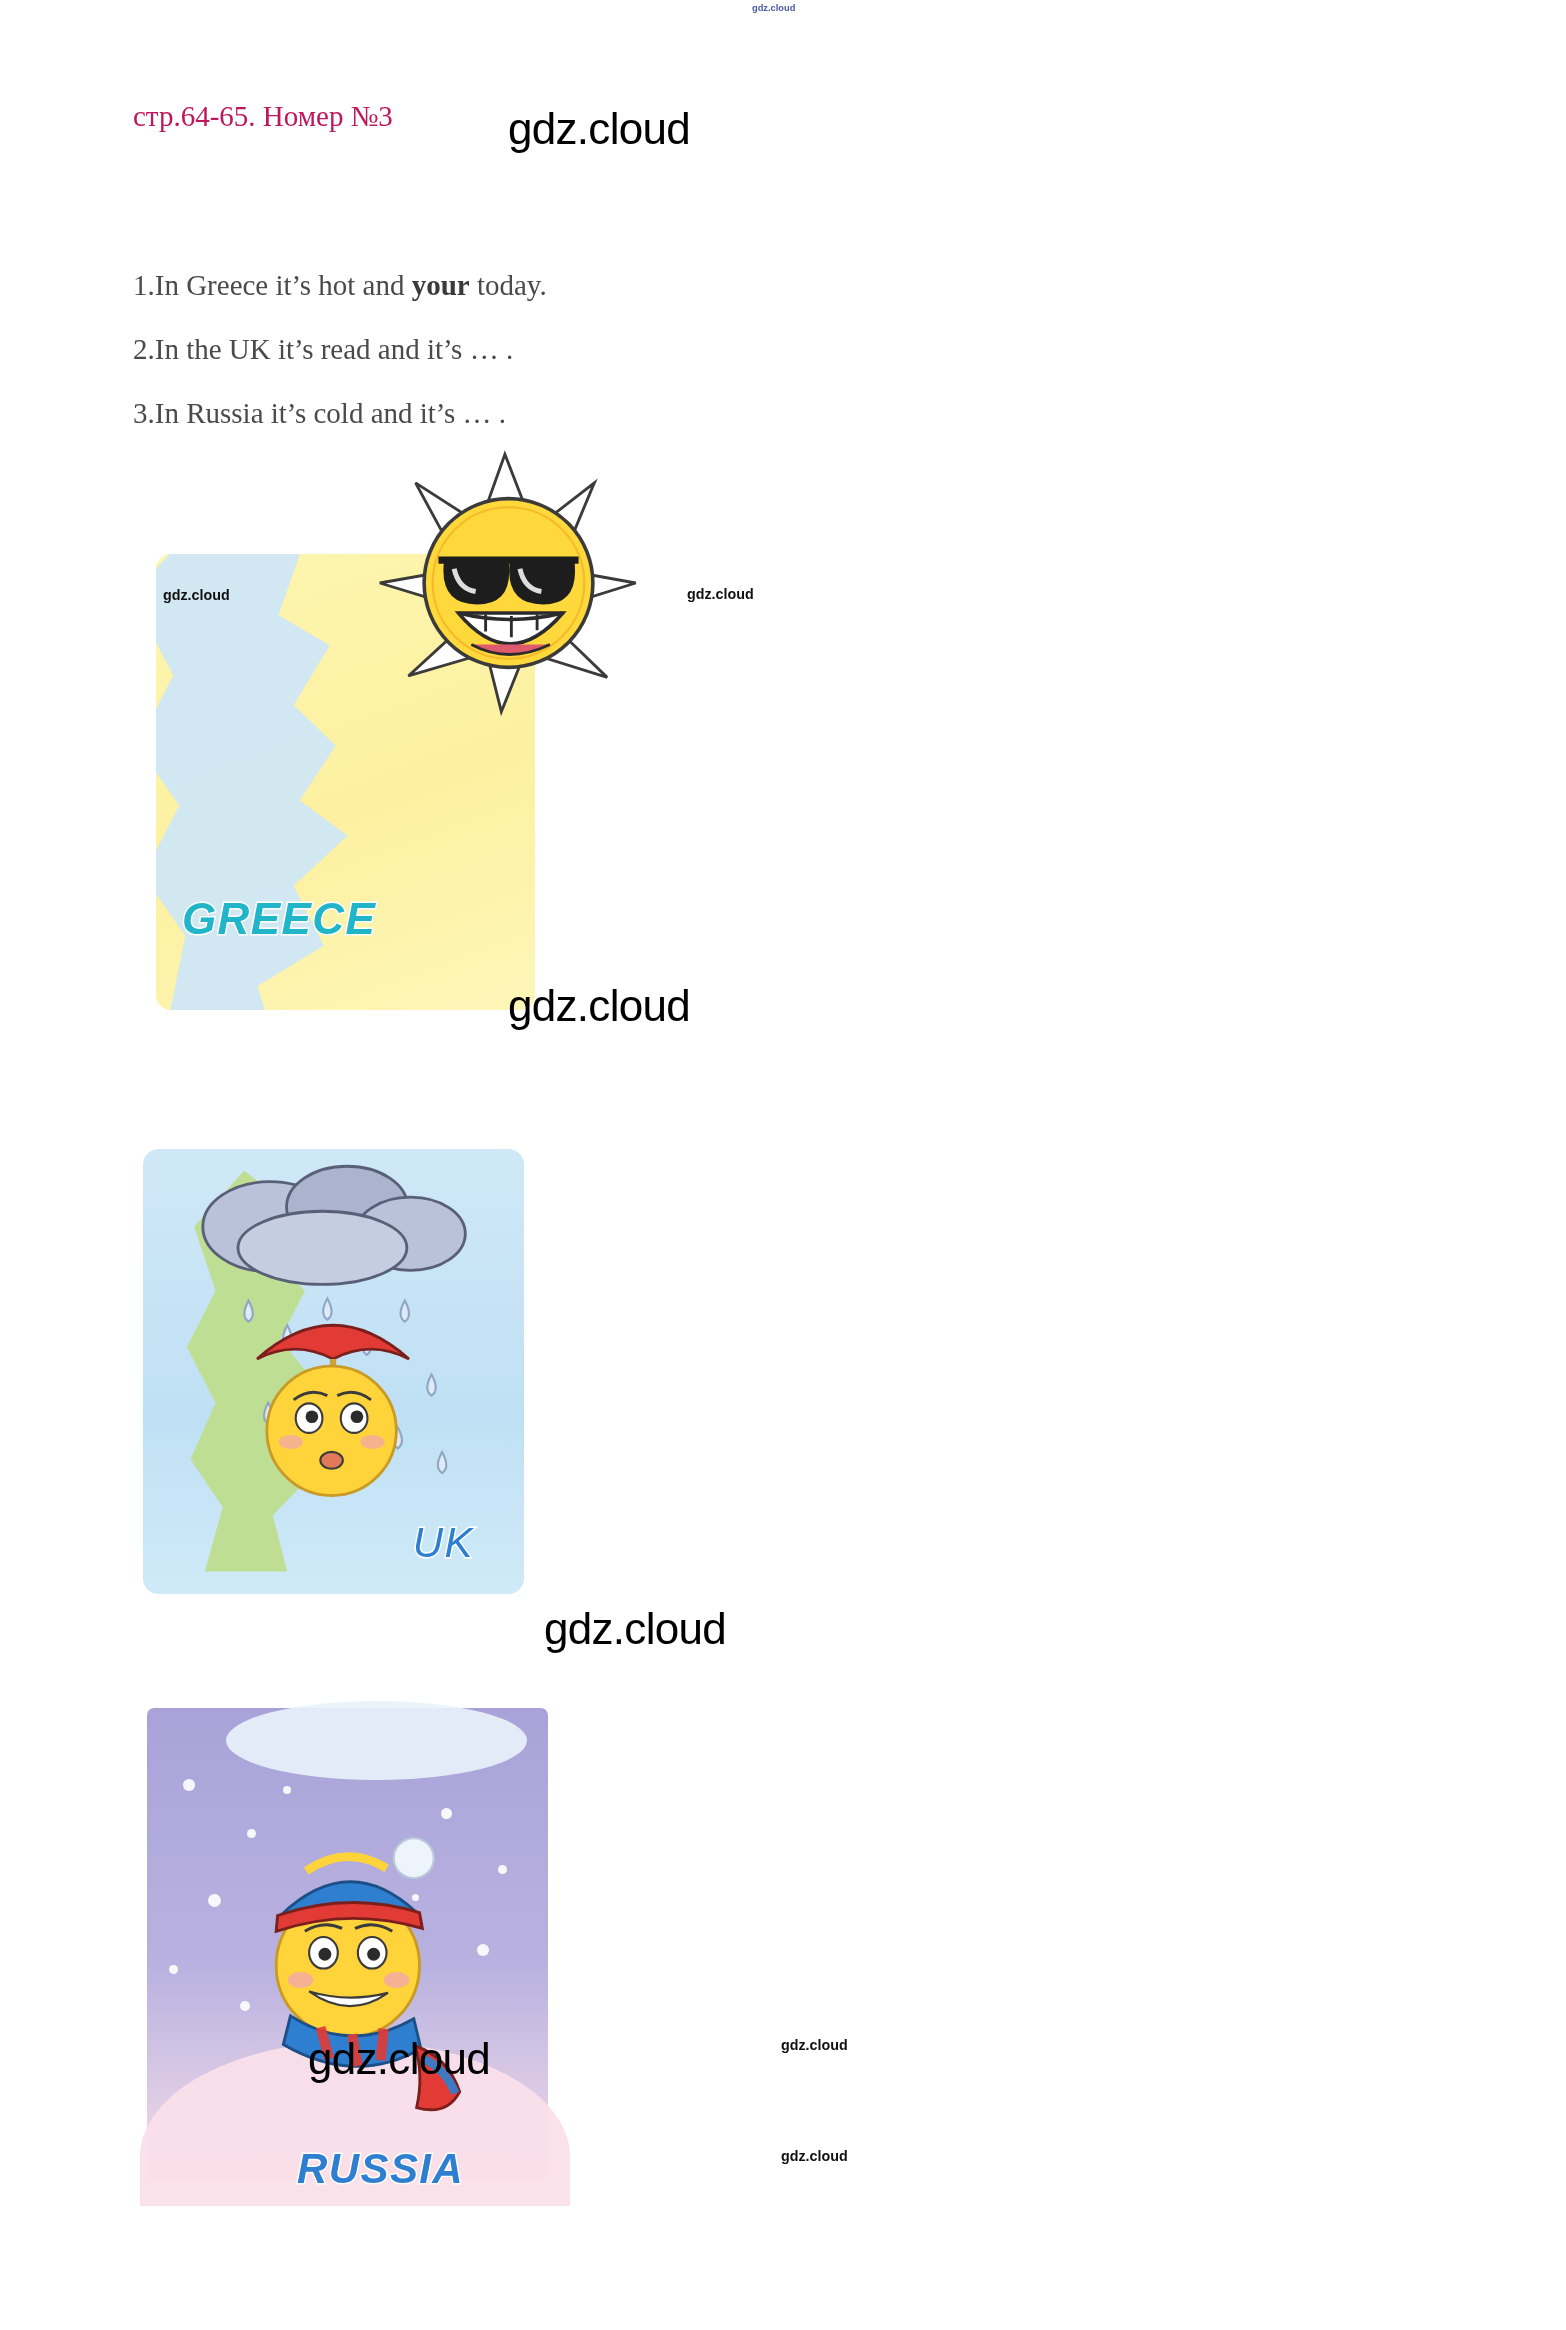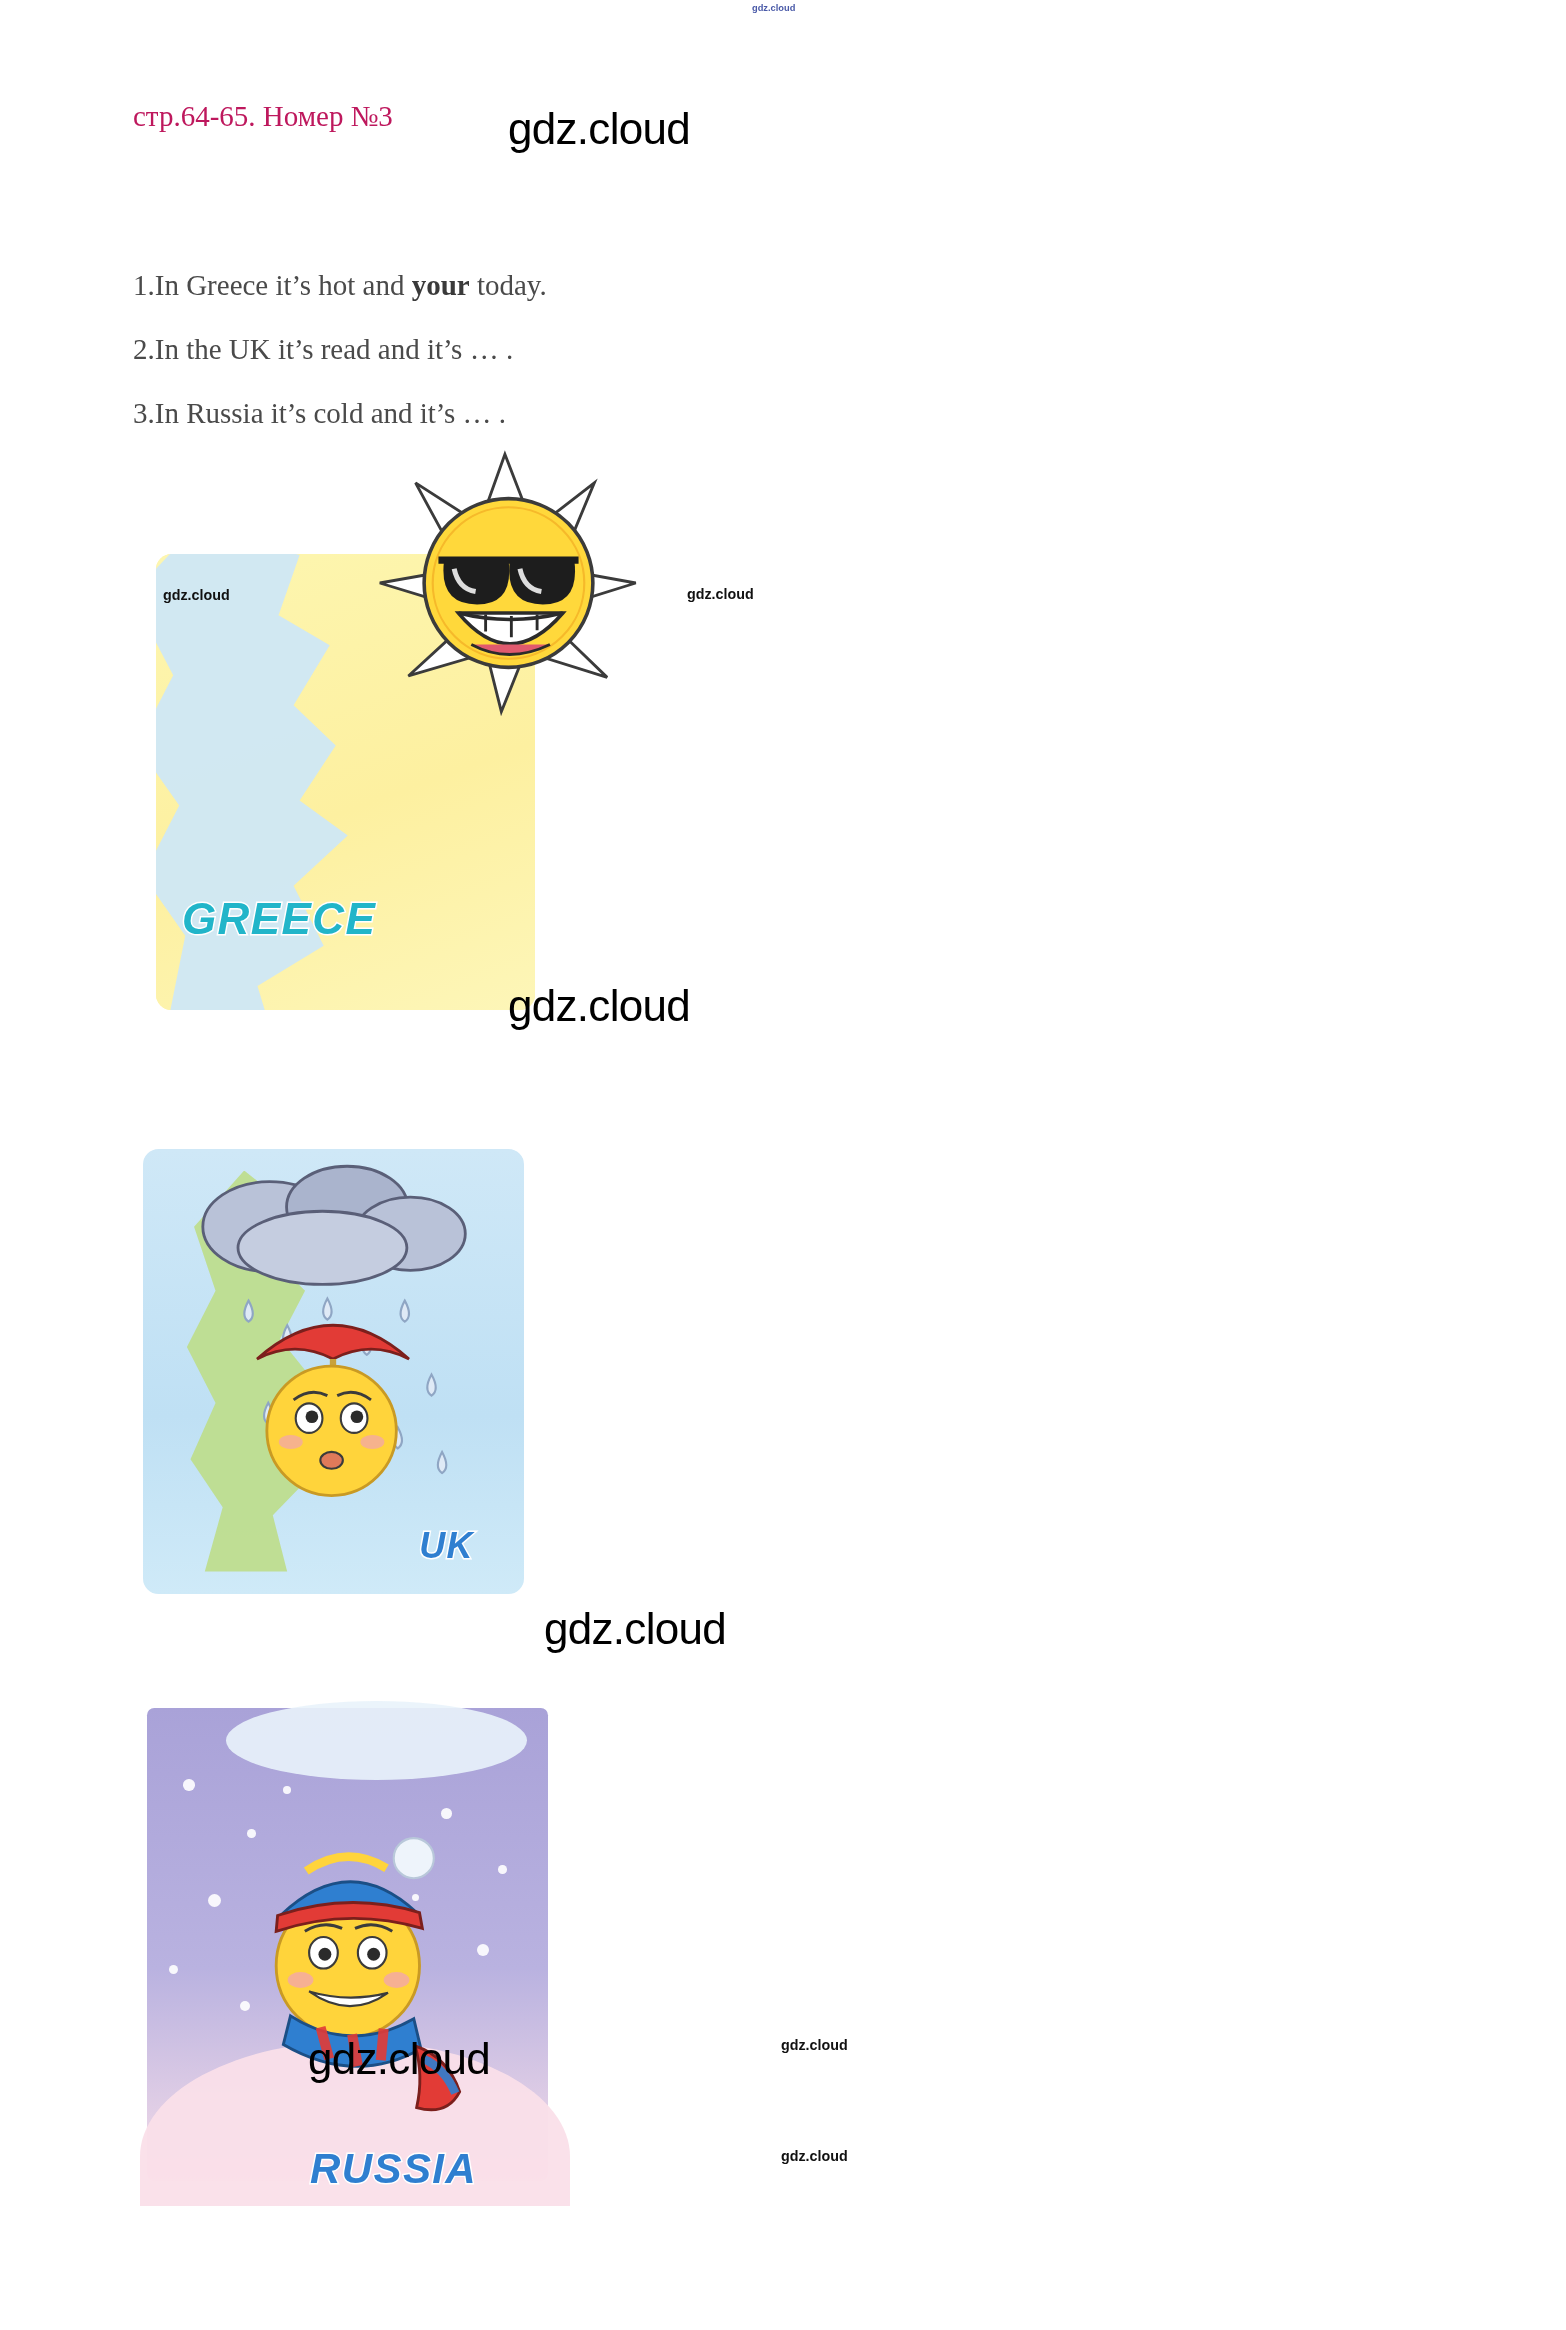--- a/index.html
+++ b/index.html
@@ -155,23 +155,23 @@
     clip-path: polygon(42% 0%, 70% 10%, 58% 22%, 76% 30%, 62% 42%, 80% 52%,
                        66% 64%, 84% 74%, 58% 86%, 66% 100%, 20% 100%, 30% 84%,
                        12% 72%, 26% 58%, 10% 44%, 26% 30%, 14% 14%);
     opacity: .95;
   }
   #card-uk .uk-label {
     position: absolute;
     right: 50px;
     bottom: 27px;
     font-family: "Liberation Sans", sans-serif;
-    font-weight: 700;
+    font-weight: 400;
     font-style: italic;
-    font-size: 36px;
+    font-size: 42px;
     letter-spacing: 1.4px;
     color: #2f7fd0;
     -webkit-text-stroke: 2.9px #ffffff;
     paint-order: stroke fill;
   }
 
   
   #card-russia {
     left: 140px;
     top: 1679px;
@@ -202,21 +202,21 @@
     left: 86px;
     top: 21.5px;
     width: 301px;
     height: 79px;
     background: #e9f3fb;
     border-radius: 50%;
     opacity: .9;
   }
   #card-russia .russia-label {
     position: absolute;
-    left: 170px;
+    left: 157px;
     bottom: 20px;
     font-family: "Liberation Sans", sans-serif;
     font-weight: 700;
     font-style: italic;
     font-size: 42px;
     letter-spacing: 1.4px;
     color: #2f7fd0;
     -webkit-text-stroke: 2.9px #ffffff;
     paint-order: stroke fill;
   }

